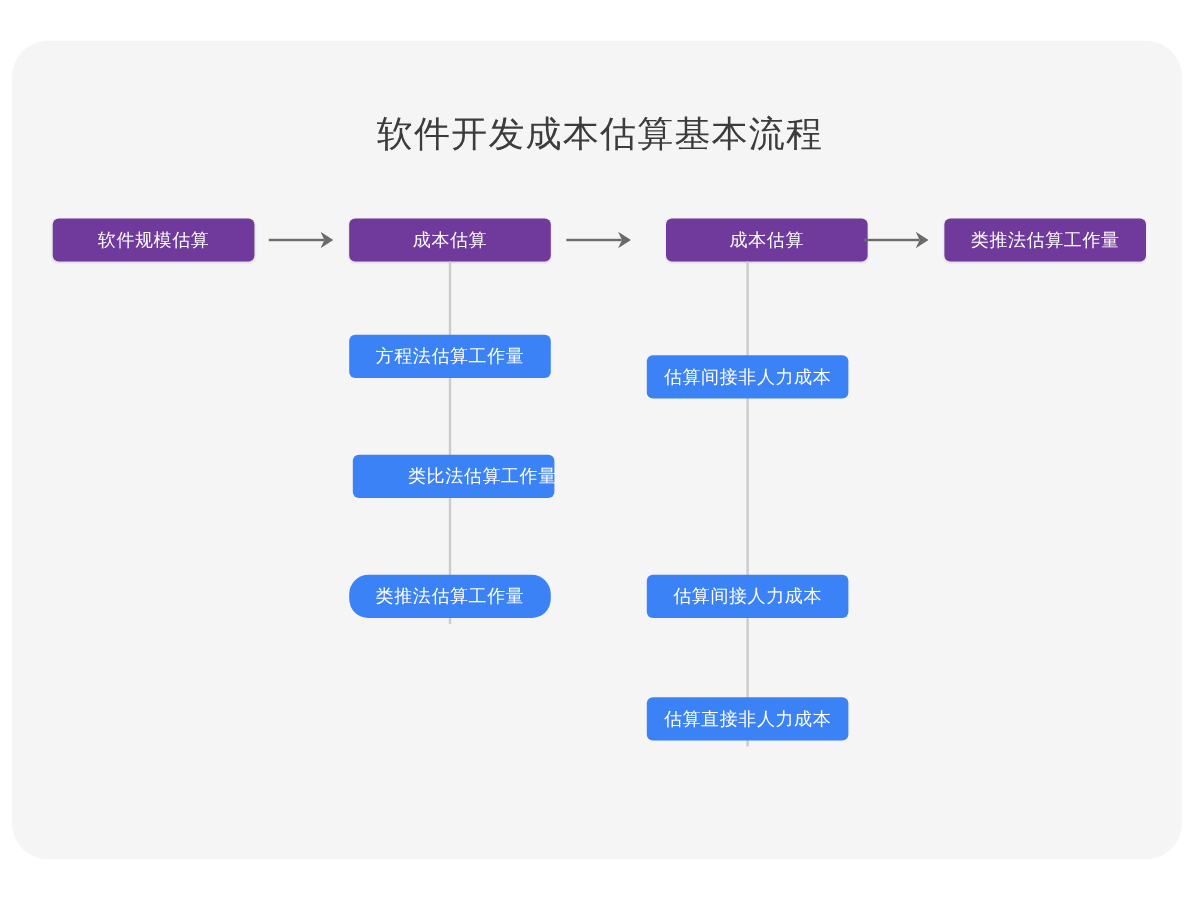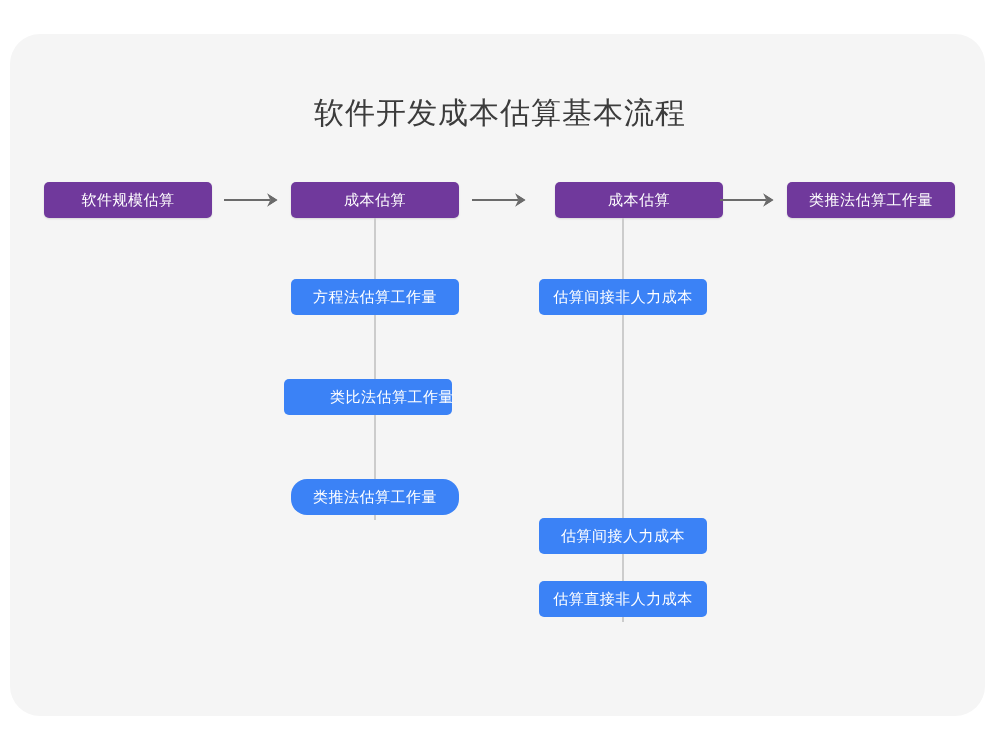--- a/index.html
+++ b/index.html
@@ -136,24 +136,24 @@
     <span class="shaft"></span>
     <span class="head"></span>
   </div>
 
   <div class="trunk" style="left:374px; top:218px; height:302px;"></div>
 
   <div class="trunk" style="left:622px; top:218px; height:404px;"></div>
 
   <div class="node sub" style="left:291px; top:279px;">方程法估算工作量</div>
 
-  <div class="node sub" style="left:284px; top:379px;padding-left:48px;">类比法估算工作量</div>
+  <div class="node sub" style="left:294px; top:379px;padding-left:48px;">类比法估算工作量</div>
 
   <div class="node sub" style="left:291px; top:479px;border-radius:16px;">类推法估算工作量</div>
 
-  <div class="node sub" style="left:539px; top:279px;">估算间接非人力成本</div>
+  <div class="node sub" style="left:539px; top:296px;">估算间接非人力成本</div>
 
 
-  <div class="node sub" style="left:539px; top:479px;margin-top:39px;">估算间接人力成本</div>
+  <div class="node sub" style="left:539px; top:479px;">估算间接人力成本</div>
 
   <div class="node sub" style="left:539px; top:581px;">估算直接非人力成本</div>
 
 </div>
 
 </body></html>

